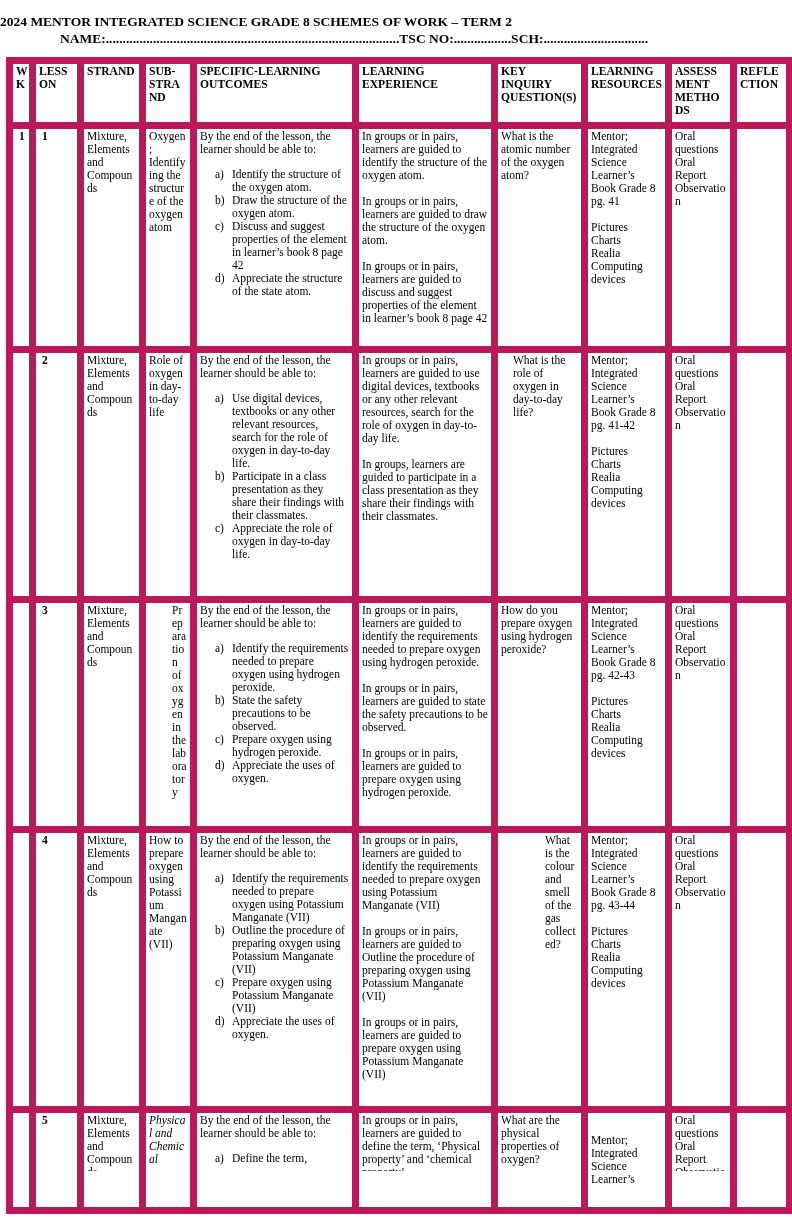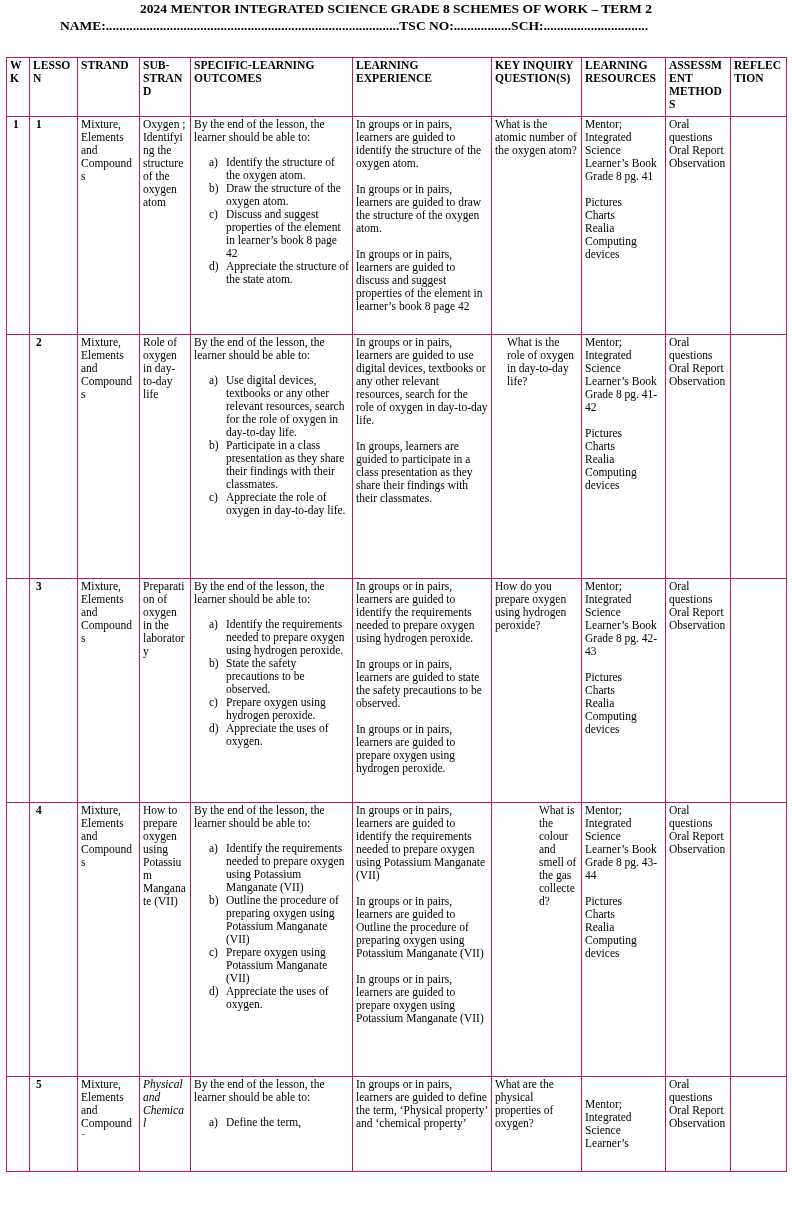--- a/index.html
+++ b/index.html
@@ -1,20 +1,20 @@
 <!DOCTYPE html>
 <html><head>
 <meta charset="utf-8">
 <style>
   html,body{margin:0;padding:0;background:#fff}
   body{width:792px;height:1224px;position:relative;font-family:"Liberation Serif",serif;color:#000;overflow:hidden}
-  .title{margin:1px 0 0 0;text-align:center;font-weight:bold;font-size:13.5px;line-height:15px}
+  .title{margin:14px 0 0 0;font-weight:bold;font-size:13.5px;line-height:15px}
   .subtitle{margin:2px 0 0 60px;font-weight:bold;font-size:13.5px;line-height:15px;white-space:nowrap;overflow:hidden;width:720px}
   table.sow{position:absolute;left:6px;top:57px;width:780px;border-collapse:collapse;table-layout:fixed}
-  .sow th,.sow td{border:1px solid #be185d;vertical-align:top;text-align:left;padding:1px 3px;font-size:11.5px;line-height:13px;word-wrap:break-word;overflow-wrap:break-word;overflow:hidden}
+  .sow th,.sow td{border:7px solid #be185d;vertical-align:top;text-align:left;padding:1px 3px;font-size:11.5px;line-height:13px;word-wrap:break-word;overflow-wrap:break-word;overflow:hidden}
   .sow th{font-weight:bold;font-size:11.6px;height:56px}
   .cellbox{overflow:hidden}
   td.num{font-weight:bold;padding-left:6px}
   p.intro{margin:0}
   p.para{margin:0 0 13px 0}
   p.para:last-child{margin-bottom:0}
   .olist{margin-top:12px}
   .oitem{display:flex}
   .okey{flex:0 0 17px;margin-left:15px}
   .otext{flex:1 1 auto;min-width:0;word-wrap:break-word;overflow-wrap:break-word}
@@ -172,21 +172,21 @@
           <div class="cellbox" style="height: 241px;"></div>
         </td>
       </tr>
       <tr>
         <td class="num"></td>
         <td class="num">3</td>
         <td>
           <div class="cellbox" style="height: 221px;">Mixture, Elements and Compounds</div>
         </td>
         <td>
-          <div class="cellbox" style="height: 221px;">Preparation of oxygen in the laboratory</div>
+          <div class="cellbox" style="height: 221px; margin-left: 23px;">Preparation of oxygen in the laboratory</div>
         </td>
         <td>
           <div class="cellbox" style="height: 221px;">
             <p class="intro">By the end of the lesson, the learner should be able to:</p>
             <div class="olist">
               <div class="oitem">
                 <span class="okey">a)</span>
                 <span class="otext">Identify the requirements needed to prepare oxygen using hydrogen peroxide.</span>
               </div>
               <div class="oitem">

